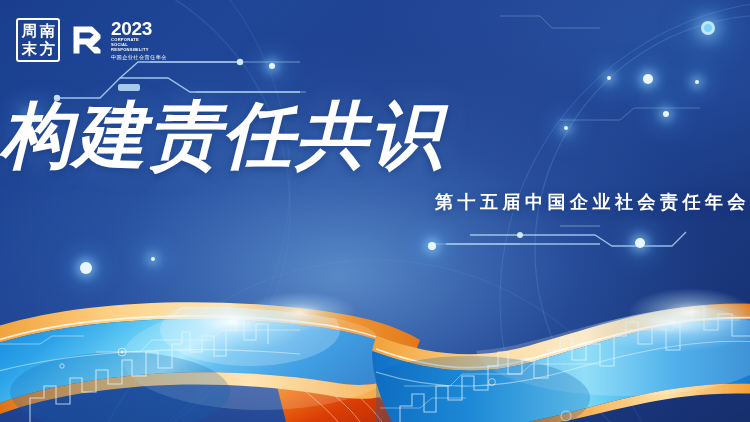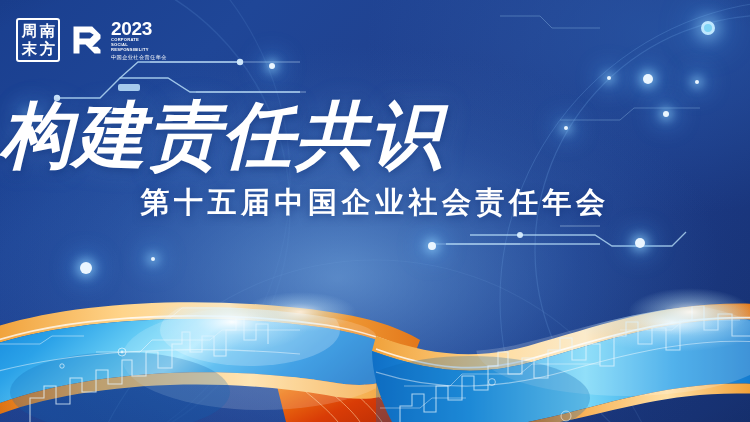--- a/index.html
+++ b/index.html
@@ -53,23 +53,23 @@
   #main-title{
     display:inline-block;
     color:#ffffff;
     font-family:"DejaVu Sans","Liberation Sans",sans-serif;
     font-weight:700;font-style:italic;
     font-size:72px;line-height:78px;letter-spacing:2px;
     text-shadow:0 2px 10px rgba(10,40,110,0.55),0 0 26px rgba(140,200,255,0.25);
     white-space:nowrap;
   }
   #sub-title{
-    position:absolute;left:0;right:0;top:186px;text-align:center;
+    position:absolute;left:0;right:0;top:186px;text-align:right;
     color:#ffffff;font-weight:700;
-    font-size:29px;line-height:32px;letter-spacing:4.5px;
+    font-size:18px;line-height:32px;letter-spacing:4.5px;
     text-shadow:0 2px 8px rgba(10,40,110,0.5);
     white-space:nowrap;
   }
 </style>
 </head>
 <body>
 
 <div id="poster">
 
   <svg class="layer noclick" viewBox="0 0 750 422" preserveAspectRatio="none">

